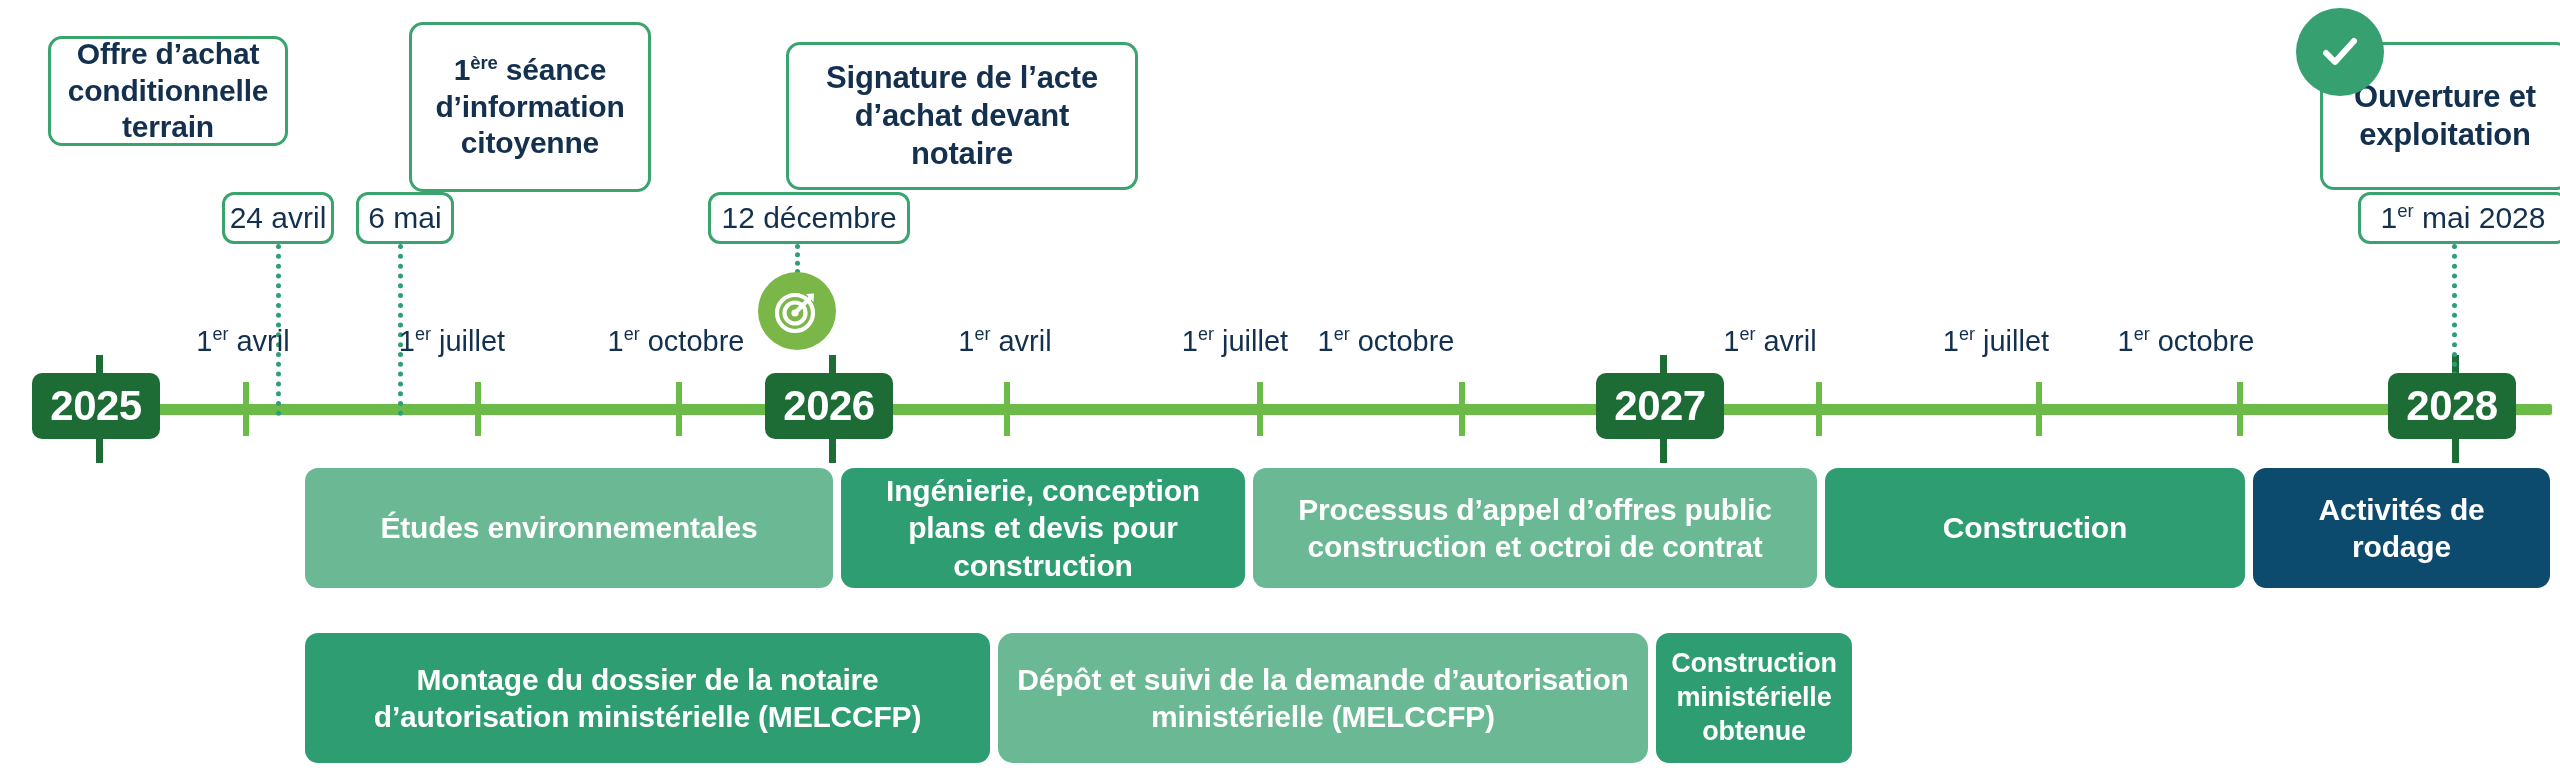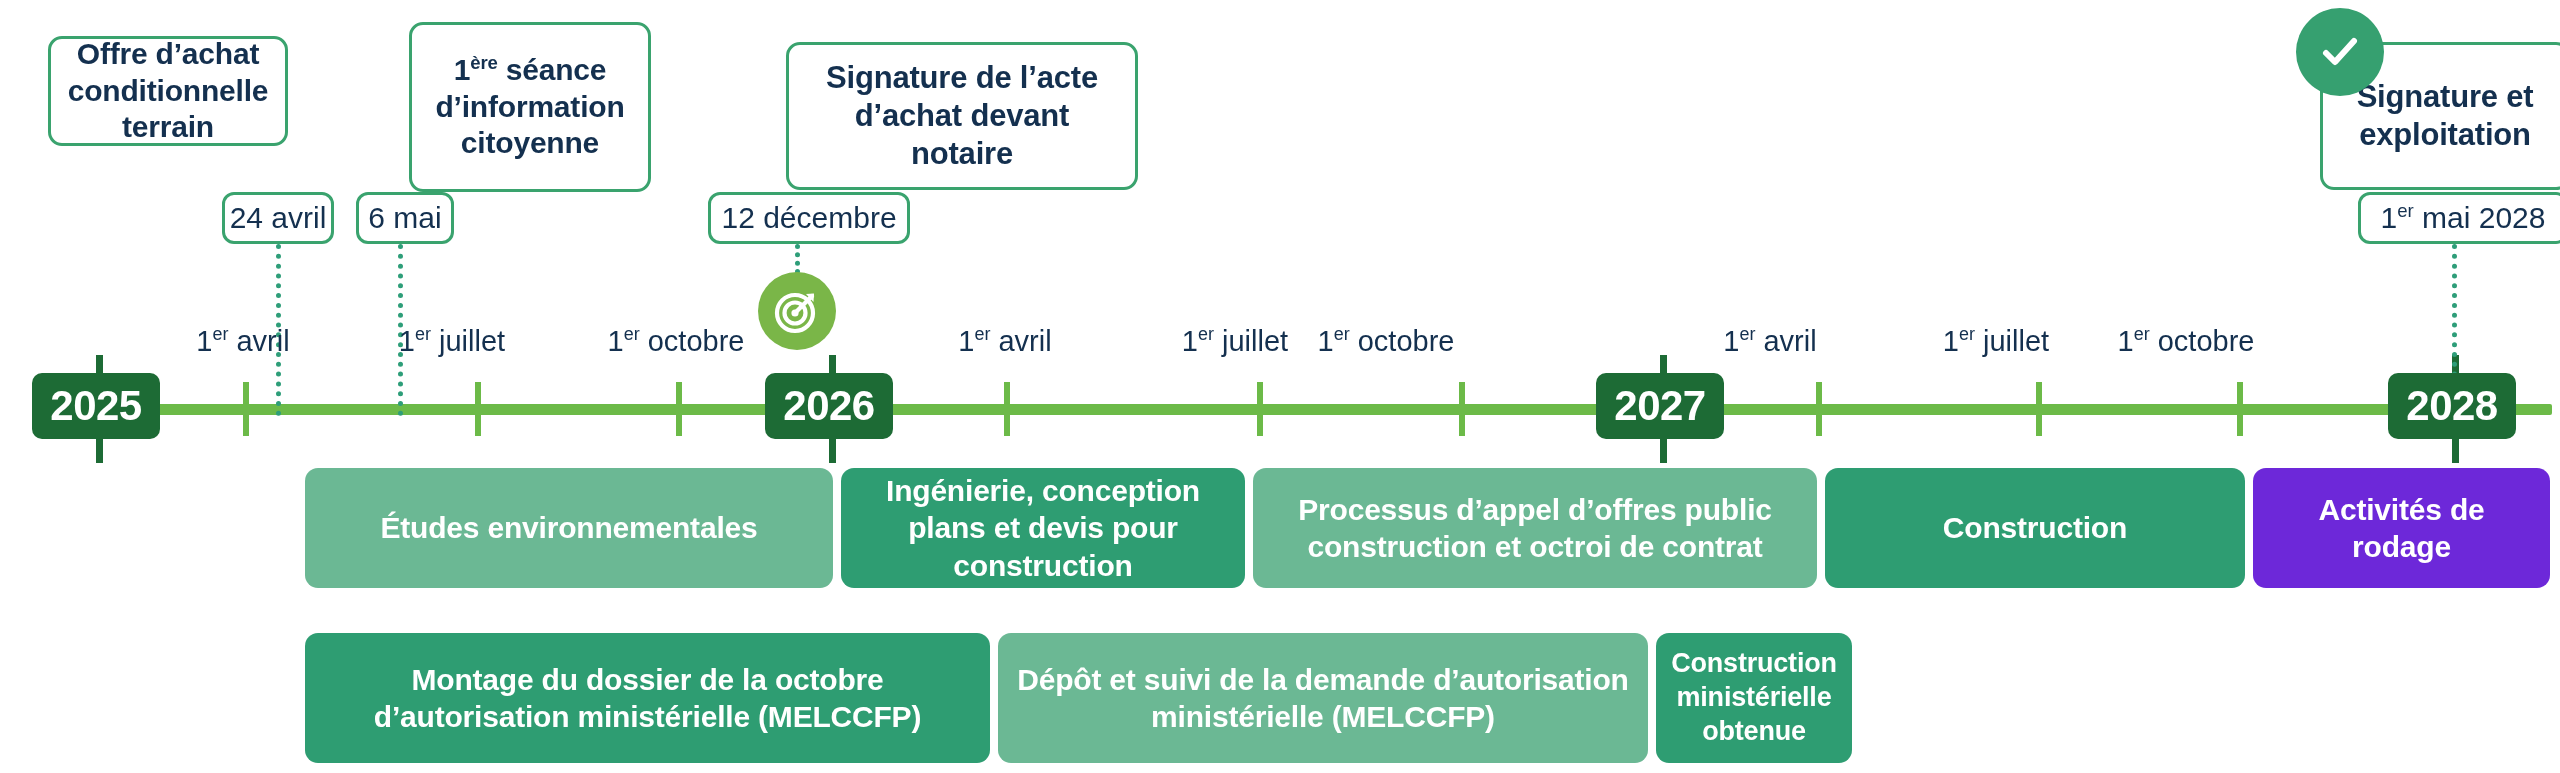--- a/index.html
+++ b/index.html
@@ -187,21 +187,21 @@
     </svg>
   </div>
 
   <div class="abs check-badge" style="left:2296px;top:8px;">
     <svg width="52" height="52" viewBox="0 0 52 52" aria-hidden="true">
       <path d="M12 27 L21 36 L40 15" fill="none" stroke="#ffffff" stroke-width="6" stroke-linecap="round" stroke-linejoin="round"></path>
     </svg>
   </div>
   <div class="abs callout" style="left:2320px;top:42px;width:250px;height:148px;font-size:31px;">
     <span>
-      <span class="txt">Signature et</span>
+      <span class="txt">Ouverture et</span>
       <span class="txt">exploitation</span>
     </span>
   </div>
   <div class="abs maskline" style="left:2340px;top:196px;width:140px;height:8px;"></div>
   <div class="abs datechip" style="left:2358px;top:192px;width:210px;height:52px;">
     <span><span>1</span><sup>er</sup><span> mai 2028</span></span>
   </div>
   <div class="abs dotted" style="left:2452px;top:244px;width:0;height:172px;"></div>
 
   <div class="abs axis-line" style="left:32px;top:404px;width:2520px;"></div>
@@ -269,27 +269,27 @@
   </div>
   <div class="abs taskbar" style="left:841px;top:468px;width:404px;height:120px;background:#2e9d72;">
     <span>Ingénierie, conception plans et devis pour construction</span>
   </div>
   <div class="abs taskbar" style="left:1253px;top:468px;width:564px;height:120px;background:#6bb894;">
     <span>Processus d’appel d’offres public construction et octroi de contrat</span>
   </div>
   <div class="abs taskbar" style="left:1825px;top:468px;width:420px;height:120px;background:#2e9d72;justify-content:center;">
     <span>Construction</span>
   </div>
-  <div class="abs taskbar" style="left:2253px;top:468px;width:297px;height:120px;background:#6d28d9;">
+  <div class="abs taskbar" style="left:2253px;top:468px;width:297px;height:120px;background:#0c4a6e;">
     <span>Activités de rodage</span>
   </div>
 
   <div class="abs taskbar" style="left:305px;top:633px;width:685px;height:130px;background:#2e9d72;">
-    <span>Montage du dossier de la octobre d’autorisation ministérielle (MELCCFP)</span>
-  </div>
-  <div class="abs taskbar" style="left:998px;top:633px;width:650px;height:130px;background:#6bb894;">
+    <span>Montage du dossier de la notaire d’autorisation ministérielle (MELCCFP)</span>
+  </div>
+  <div class="abs taskbar" style="left:998px;top:633px;width:650px;height:130px;background:#6bb894;border-radius:15px;">
     <span>Dépôt et suivi de la demande d’autorisation ministérielle (MELCCFP)</span>
   </div>
   <div class="abs taskbar small" style="left:1656px;top:633px;width:196px;height:130px;background:#2e9d72;">
     <span>Construction ministérielle obtenue</span>
   </div>
 
 </div>
 
 </body></html>

